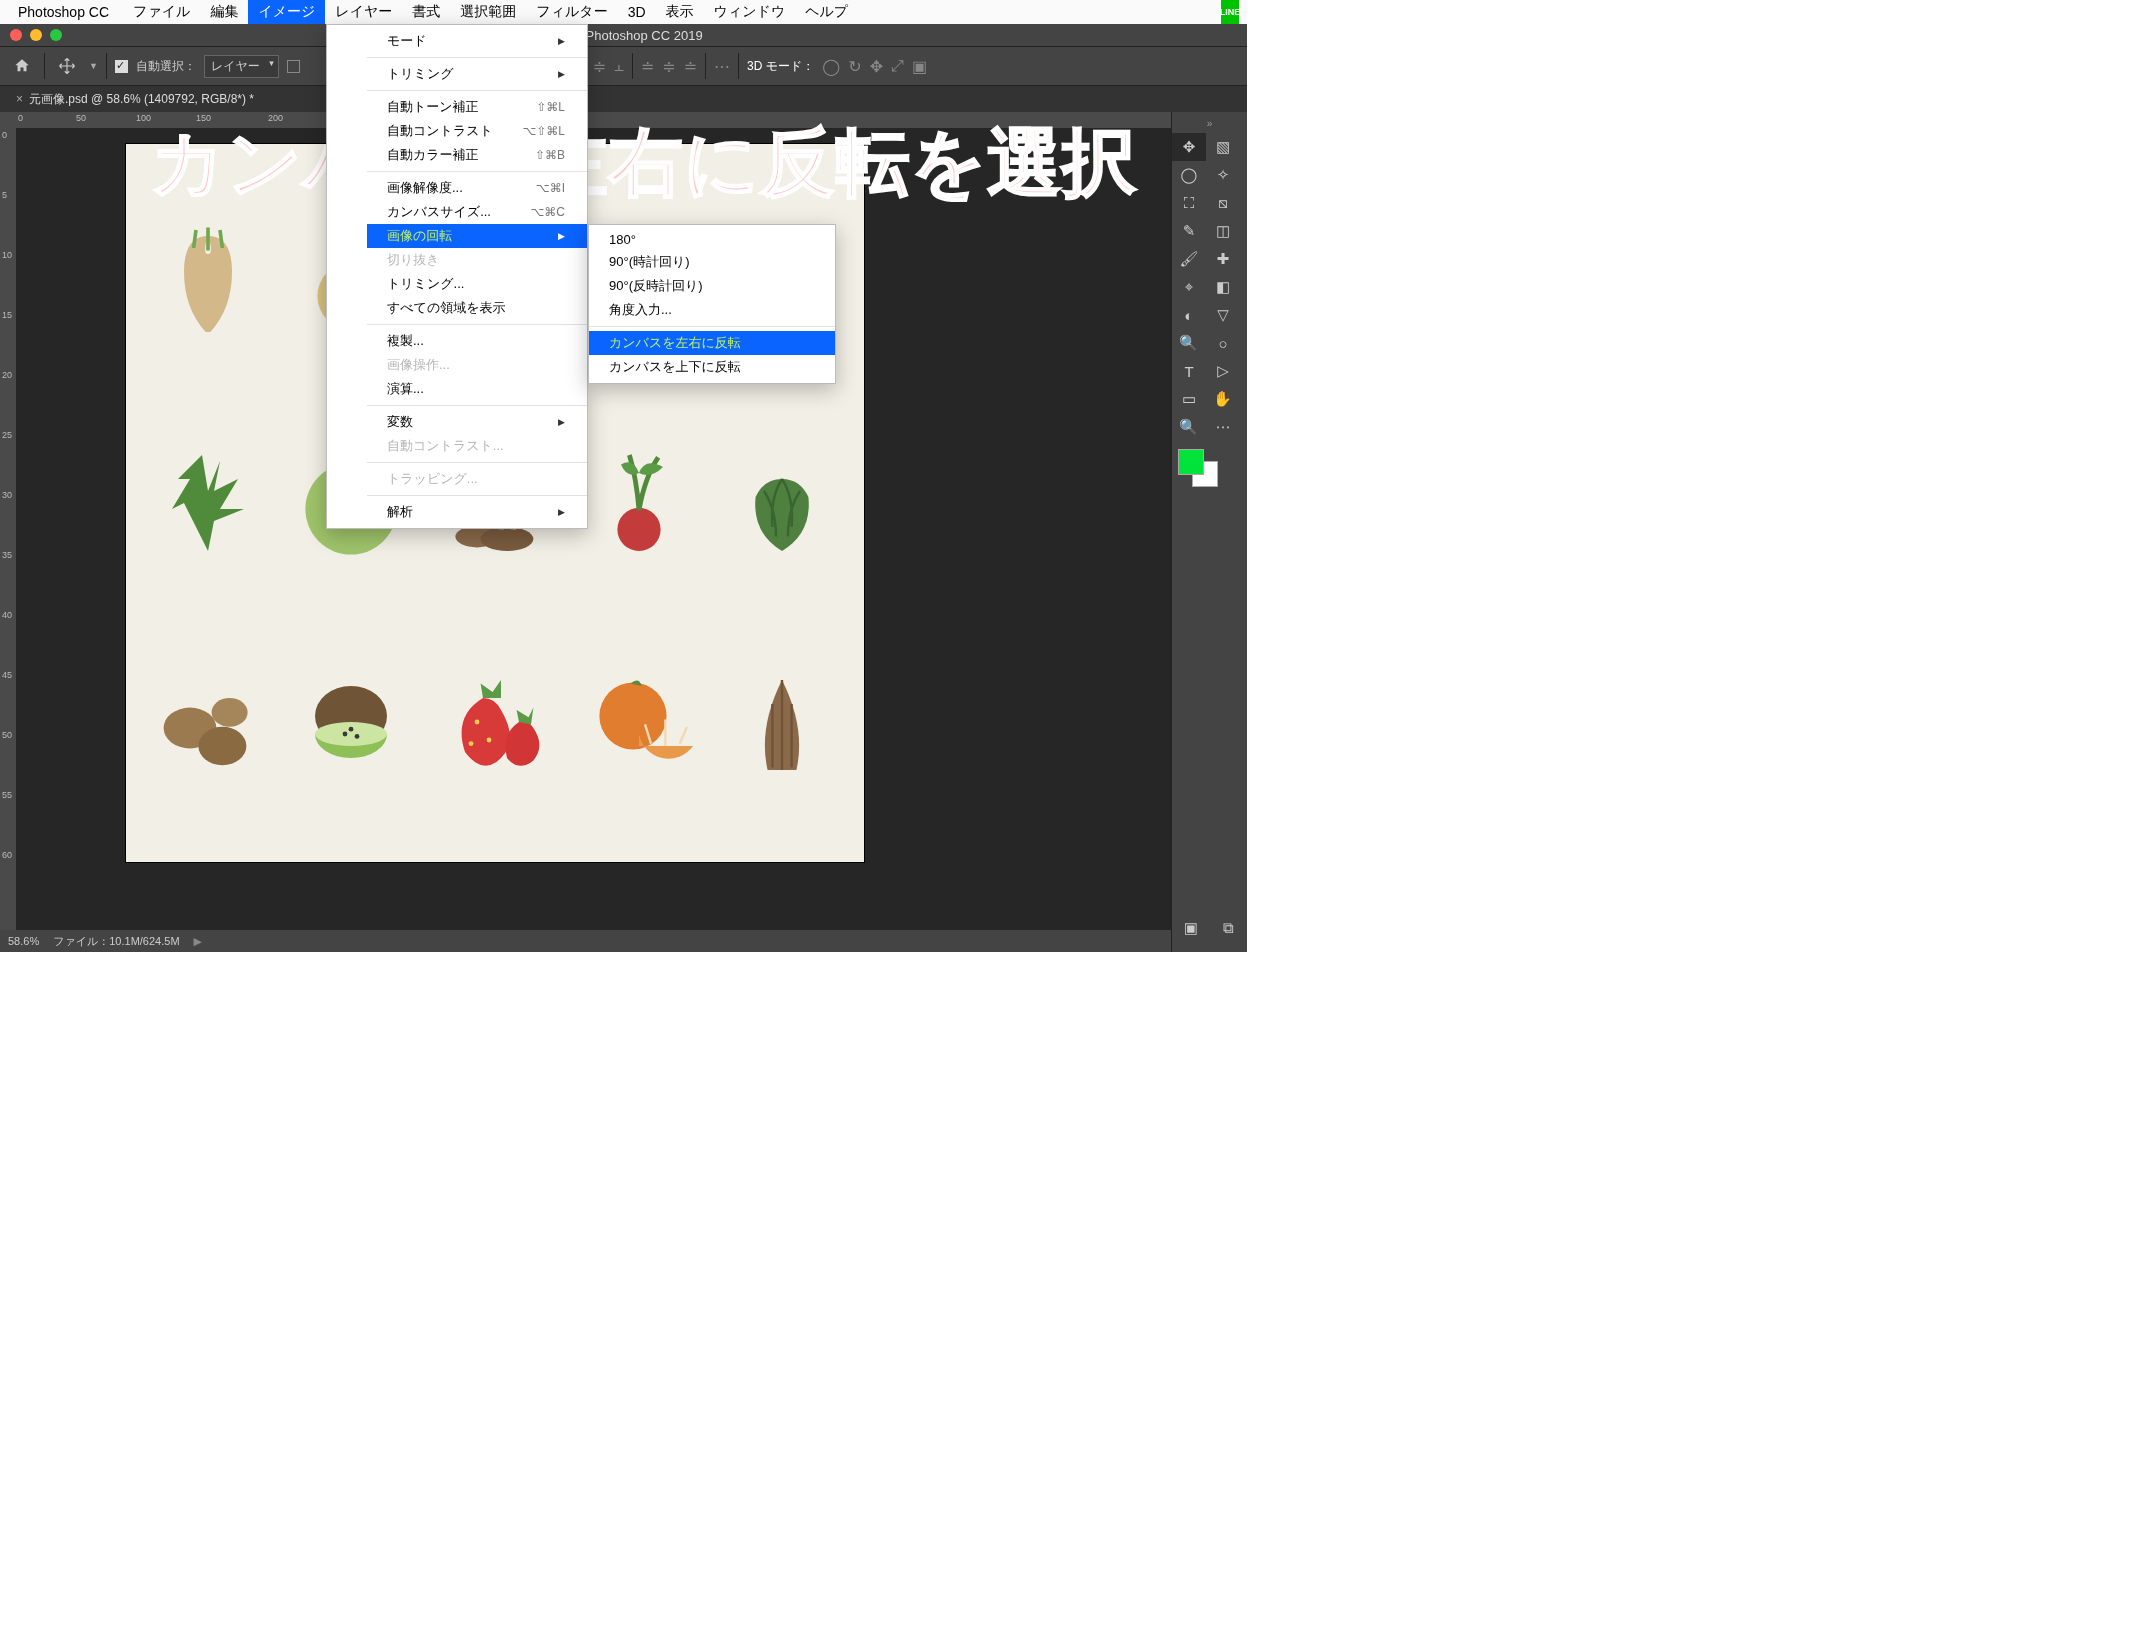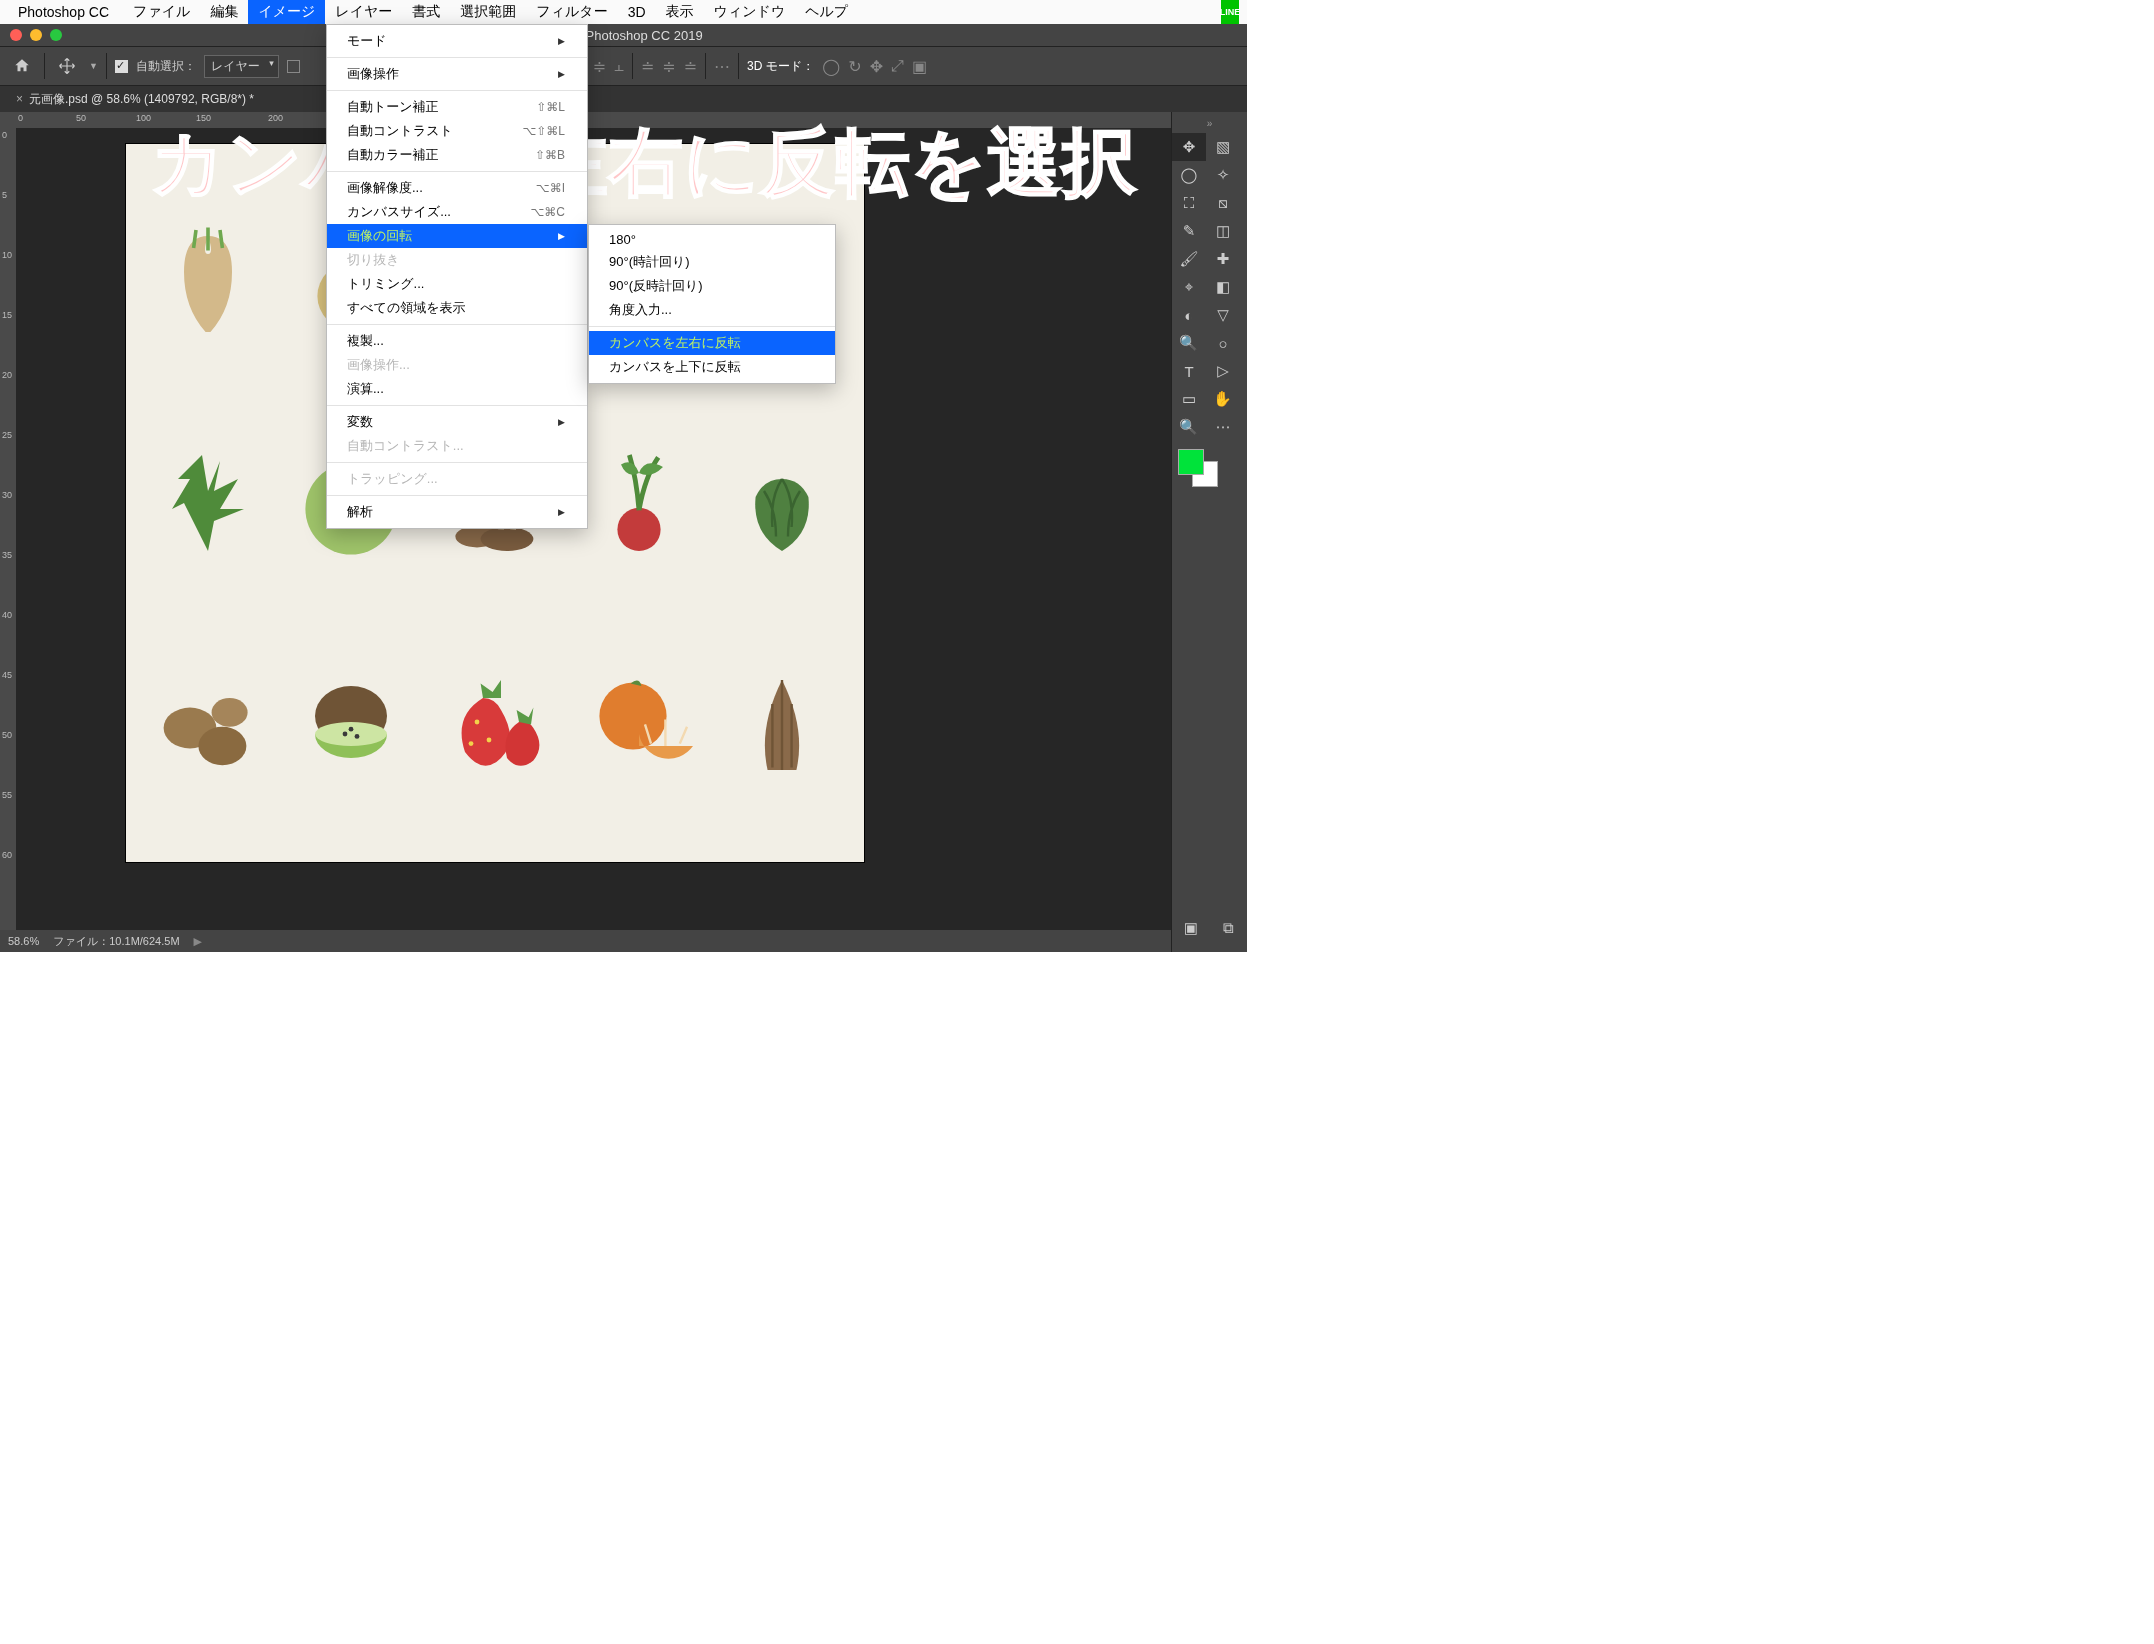--- a/index.html
+++ b/index.html
@@ -57,21 +57,21 @@
   .rtool .bot { position:absolute; bottom:10px; left:0; right:0; display:flex; justify-content:space-around; }
   
   .menu { position:absolute; background:#fff; border:1px solid #bcbcbc; box-shadow:0 6px 20px rgba(0,0,0,.25); font-size:13px; min-width:262px; padding:4px 0; z-index:100; }
   .menu .mi { padding:3px 22px 3px 20px; display:flex; justify-content:space-between; align-items:center; cursor:default; }
   .menu .mi.disabled { color:#b6b6b6; }
   .menu .mi.sub::after { content:"▶"; font-size:9px; color:#333; }
   .menu .mi.hl { background:#0a64ff; color:#bef264; }
   .menu .mi.hl.sub::after{ color:#fff; }
   .menu .sep { height:1px; background:#e2e2e2; margin:4px 0; }
   .menu .sc { color:#777; font-size:12px; }
-  .menu1 { left:326px; top:24px; }
+  .menu1 { left:326px; top:24px;padding-left:40px; }
   .menu2 { left:588px; top:224px; min-width:248px; }
   
   .annotation { position:absolute; left:150px; top:114px; font-size:74px; font-weight:800; color:#ffc7c9; -webkit-text-stroke:2px #fff; letter-spacing:1px; white-space:nowrap; z-index:50; }
 </style>
 </head>
 <body>
 
 <div class="mac-menubar">
   <span class="apple"></span>
   <span class="app-name">Photoshop CC</span>
@@ -351,21 +351,21 @@
     </div>
   </div>
 </div>
 
 <div class="menu menu1">
   <div class="mi sub">
       <span>モード</span>
     </div>
   <div class="sep"></div>
   <div class="mi sub">
-      <span>画像操作</span>
+      <span>トリミング</span>
     </div>
   <div class="sep"></div>
   <div class="mi">
       <span>自動トーン補正</span>
       <span class="sc">⇧⌘L</span>
     </div>
   <div class="mi">
       <span>自動コントラスト</span>
       <span class="sc">⌥⇧⌘L</span>
     </div>

